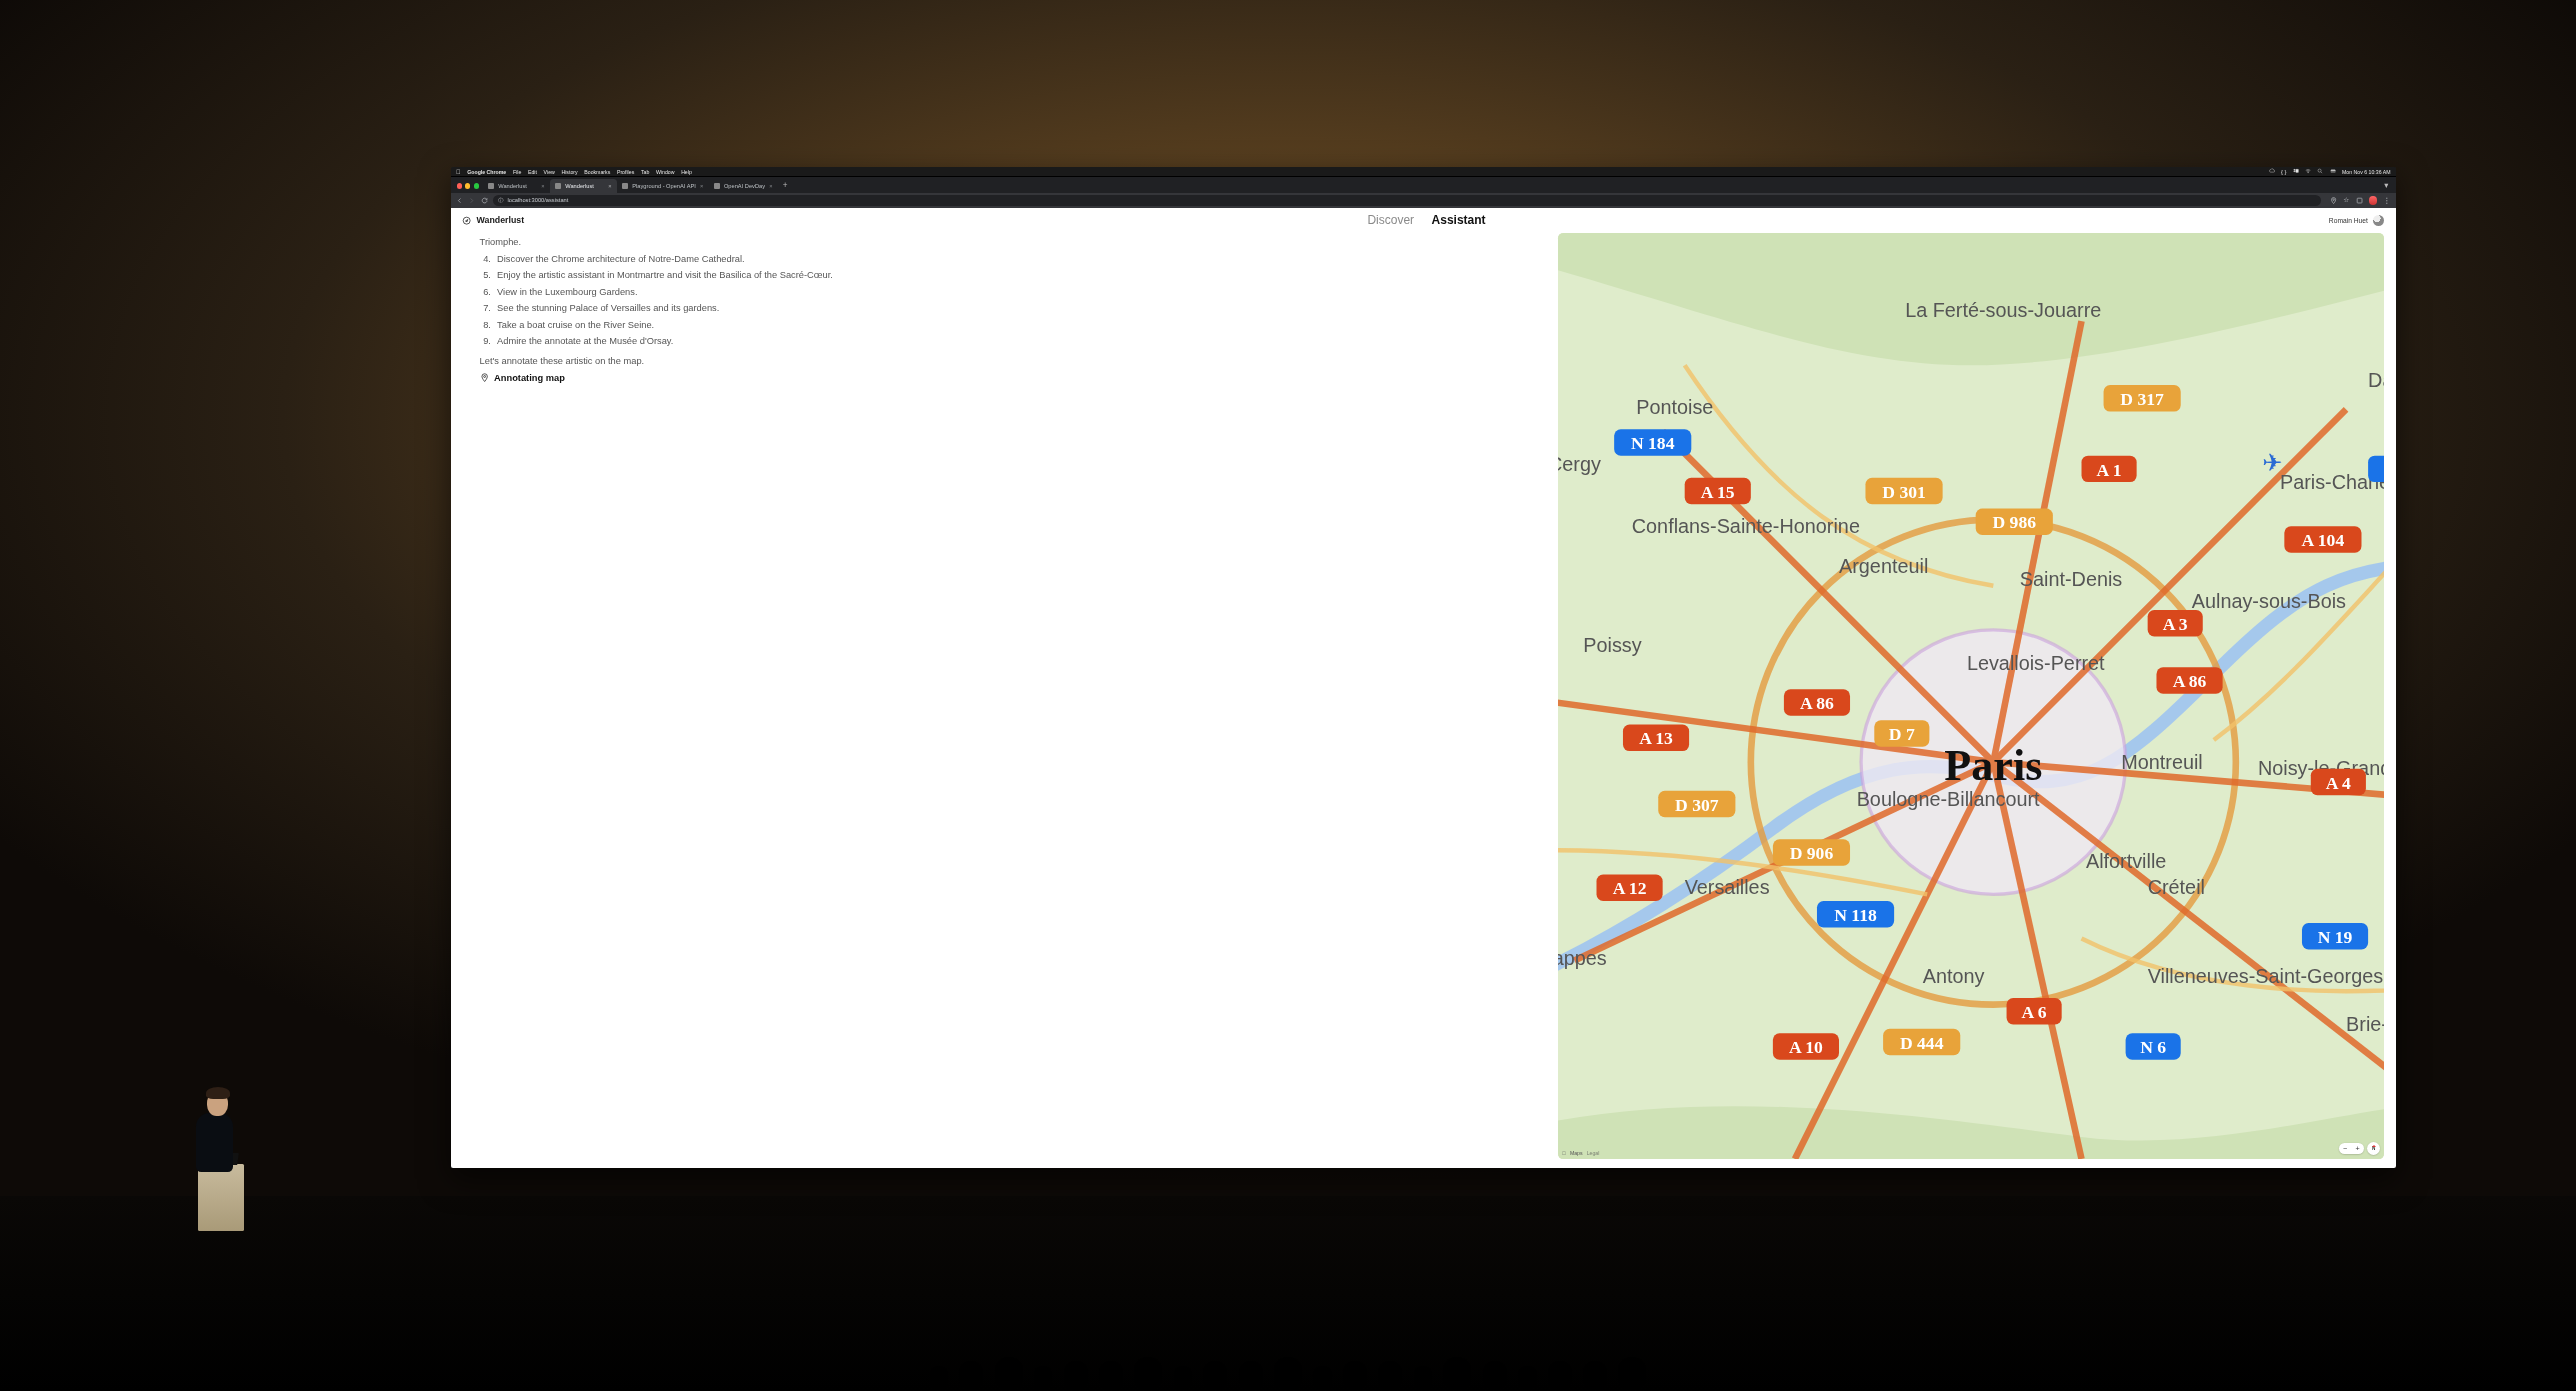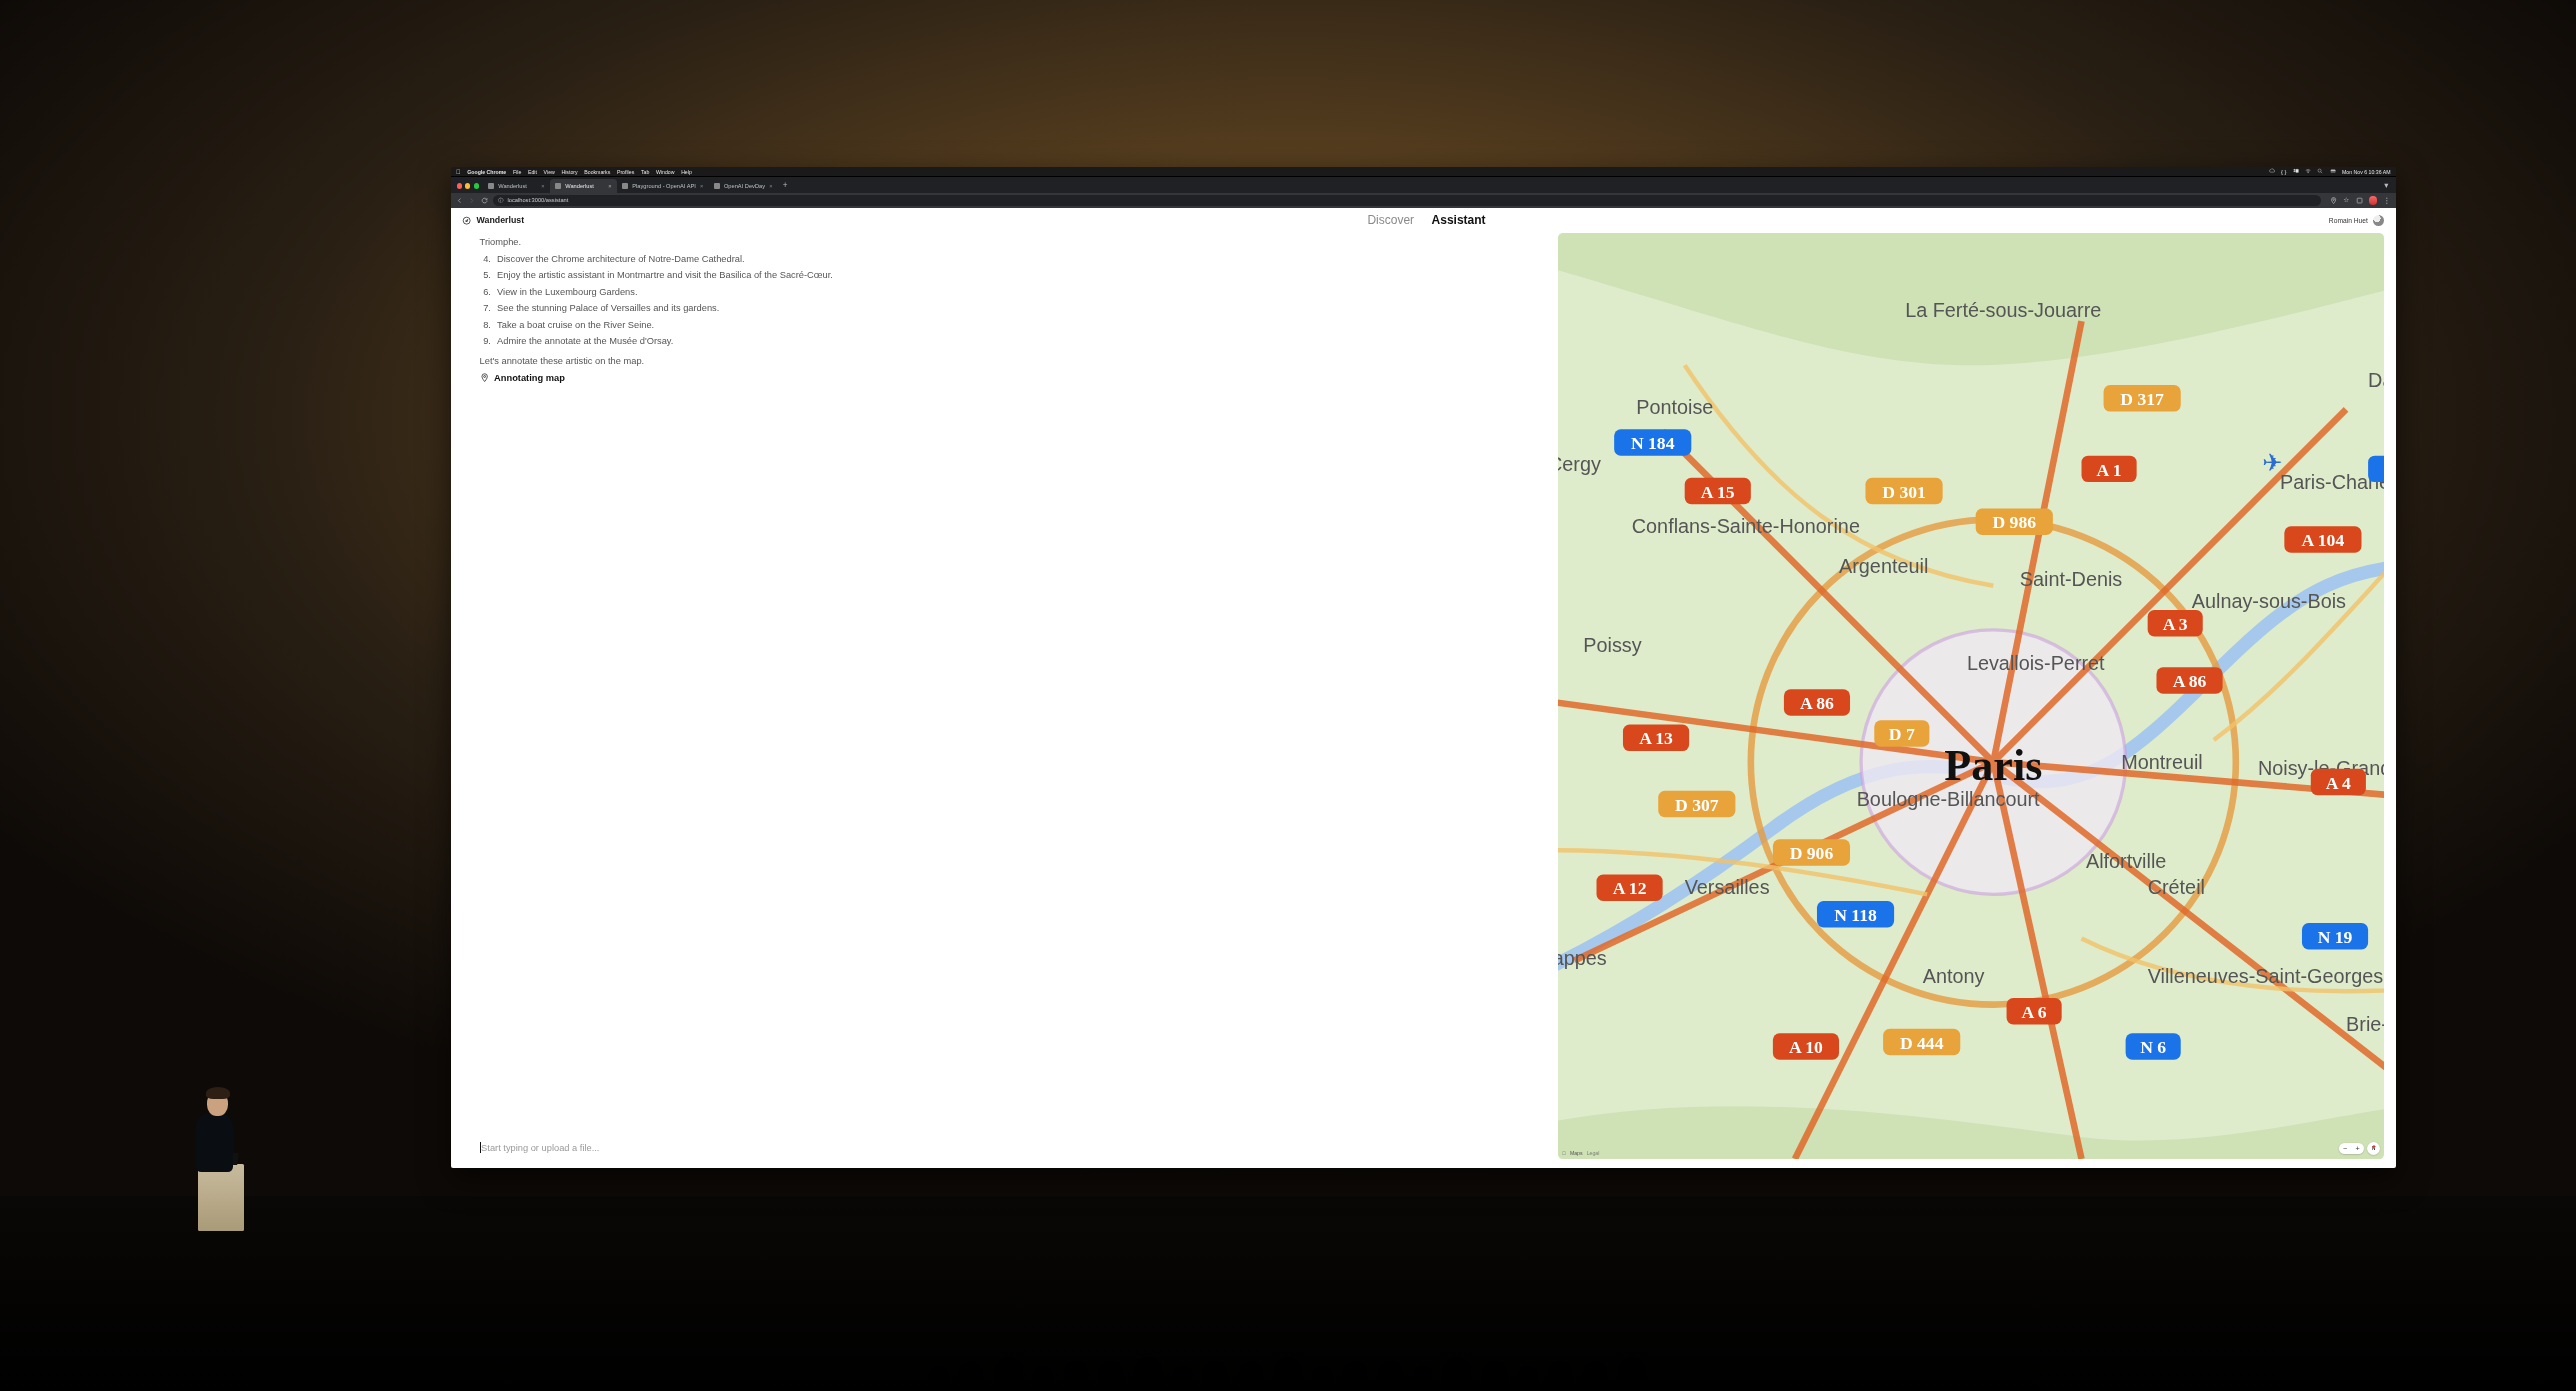--- a/index.html
+++ b/index.html
@@ -369,24 +369,20 @@
             </ol>
           <div class="para">Let's annotate these artistic on the map.</div>
           <div class="annot">
             <svg viewBox="0 0 24 24">
               <path d="M12 2a7 7 0 0 1 7 7c0 5-7 13-7 13S5 14 5 9a7 7 0 0 1 7-7z"></path>
               <circle cx="12" cy="9" r="2.5"></circle>
             </svg>
             <span>Annotating map</span>
           </div>
         </div>
-        <div class="composer">
-          <span class="caret"></span>
-          <span>Start typing or upload a file...</span>
-        </div>
       </div>
 
       <div class="map-col">
         <svg viewBox="0 0 500 420" preserveAspectRatio="xMidYMid slice">
           <rect width="500" height="420" fill="#dfeccb"></rect>
           <path d="M0 0 C120 30 180 60 250 60 S420 30 500 10 V0Z" fill="#cfe2b6"></path>
           <path d="M0 420 C100 380 220 400 300 410 S460 380 500 400 V420Z" fill="#cfe2b6"></path>
 
           <path d="M-10 360 C60 340 120 300 160 270 C200 240 230 238 260 246 C300 256 320 240 360 200 C400 160 420 150 470 150" stroke="#9fc4ef" stroke-width="6" fill="none" opacity=".9"></path>
 

